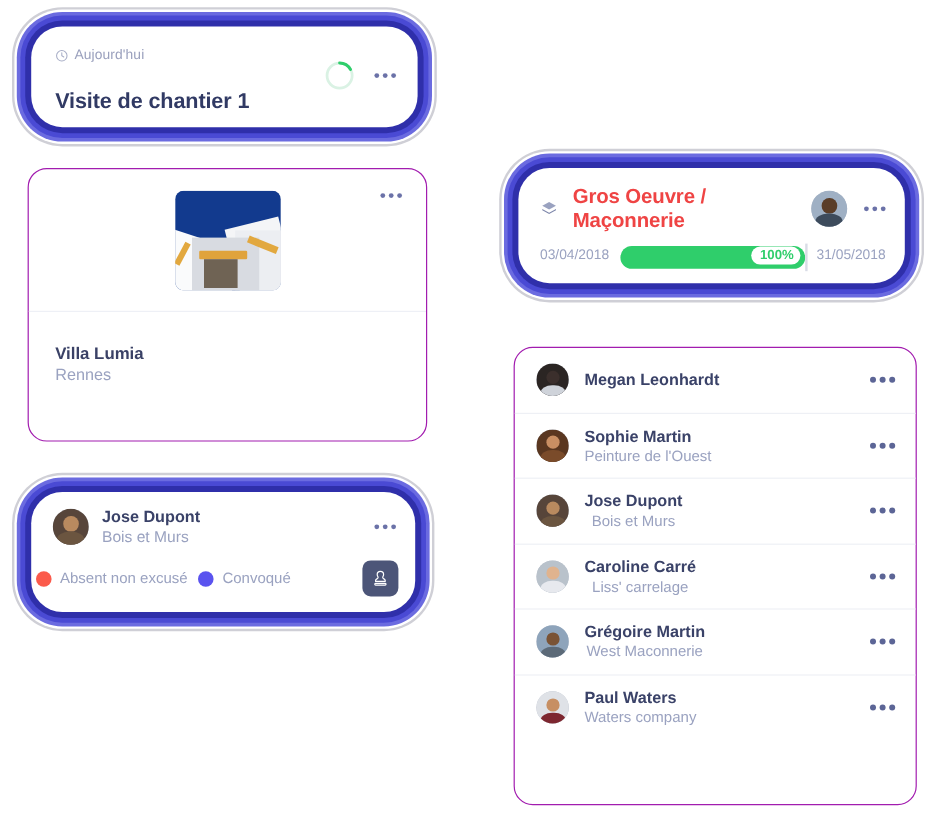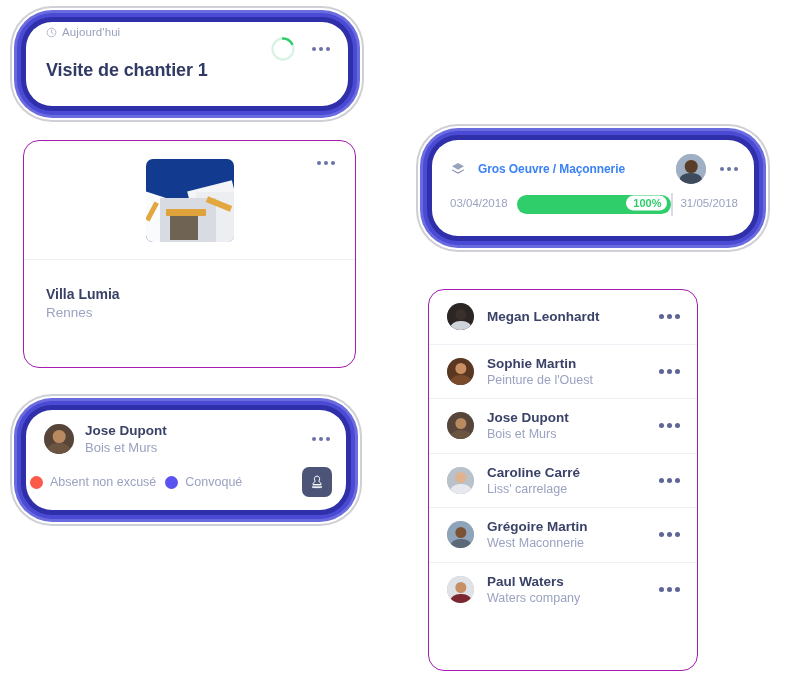--- a/index.html
+++ b/index.html
@@ -36,21 +36,21 @@
     cursor: pointer;
   }
   .dots i {
     width: 4px; height: 4px; border-radius: 50%;
     background: #6b72a8; display: block;
   }
   .dots.lg i { width: 5px; height: 5px; background: #5c6596; }
 
   
   #card-today { left: 26px; top: 22px; width: 322px; height: 84px; }
-  #card-today .inner { padding: 4px 18px 0 20px; display: flex; align-items: flex-start; }
+  #card-today .inner { padding: 18px 18px 0 20px; display: flex; align-items: flex-start; }
   .meta-row { display: flex; align-items: center; gap: 5px; }
   .clock-ic { width: 11px; height: 11px; }
   .meta-txt {
     font-size: 11.5px; color: #9aa0bd; letter-spacing: .1px;
   }
   .title-main {
     font-size: 18px; font-weight: bold; color: #313a64;
     margin-top: 22px; letter-spacing: -.1px;
   }
   #card-today .right {
@@ -107,21 +107,21 @@
   .villa-name { font-size: 14px; font-weight: bold; color: #3a4166; }
   .villa-sub { font-size: 13.5px; color: #9aa2c0; margin-top: 3px; }
 
   
   #card-gantt { left: 432px; top: 140px; width: 322px; height: 96px; }
   #gantt-head {
     display: flex; align-items: center; padding: 14px 16px 0 18px;
   }
   .cube-ic { width: 16px; height: 16px; margin-right: 12px; }
   .gantt-title {
-    font-size: 12px; font-weight: bold; color: #3b82f6;
+    font-size: 17px; font-weight: bold; color: #ef4444;
     letter-spacing: -.1px;
   }
   #gantt-head .right { margin-left: auto; display: flex; align-items: center; gap: 14px; }
   .av { border-radius: 50%; overflow: hidden; position: relative; flex: none; background:#b9c0cc; }
   .av.sm { width: 27px; height: 27px; }
   .av.md { width: 30px; height: 30px; }
   .av .bg { position: absolute; inset: 0; }
   .av .head {
     position: absolute; left: 50%; top: 20%; transform: translateX(-50%);
     width: 42%; height: 42%; border-radius: 50%;
@@ -165,31 +165,31 @@
   .lg-dot { width: 13px; height: 13px; border-radius: 50%; }
   .lg-txt { font-size: 12.5px; color: #9aa2c0; }
   #stamp-btn {
     margin-left: auto; margin-right: 14px;
     width: 30px; height: 30px; border-radius: 7px;
     background: #4c5578; display: flex; align-items: center;
     justify-content: center; cursor: pointer;
   }
 
   
-  #card-list { left: 428px; top: 289px; width: 270px; height: 382px; }
+  #card-list { left: 428px; top: 289px; width: 336px; height: 382px; }
   .row {
     display: flex; align-items: center;
     padding: 0 17px 0 18px; height: 54.5px;
     border-bottom: 1px solid #eef0f5;
   }
   .row:last-child { border-bottom: none; }
   .row .txt { margin-left: 13px; }
   .row .dots { margin-left: auto; }
   .row .p-name { font-size: 13.5px; }
-  .row .p-sub { font-size: 12.5px; }
+  .row .p-sub { font-size: 12.5px; text-align: center; }
 </style>
 </head>
 <body>
 
 <div id="stage">
 
   <div class="glowcard" id="card-today">
     <div class="inner">
       <div>
         <div class="meta-row">

